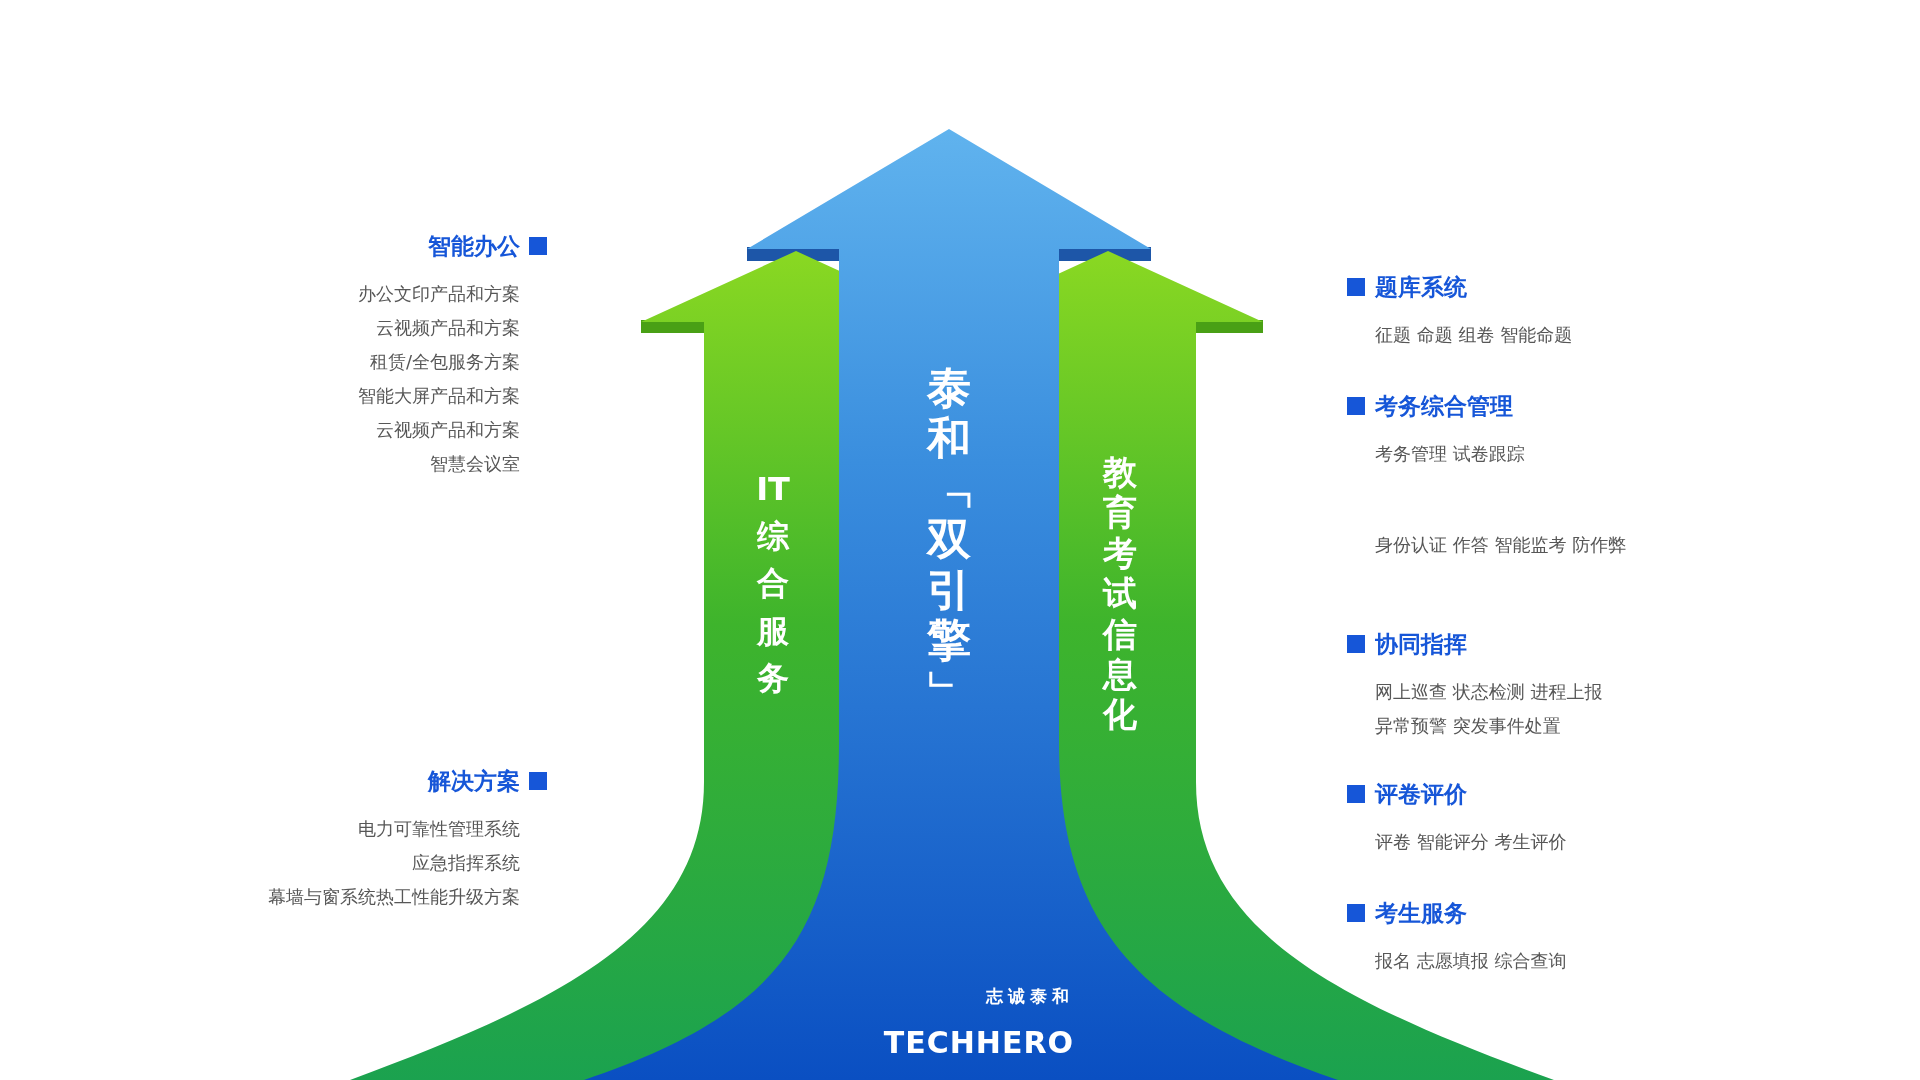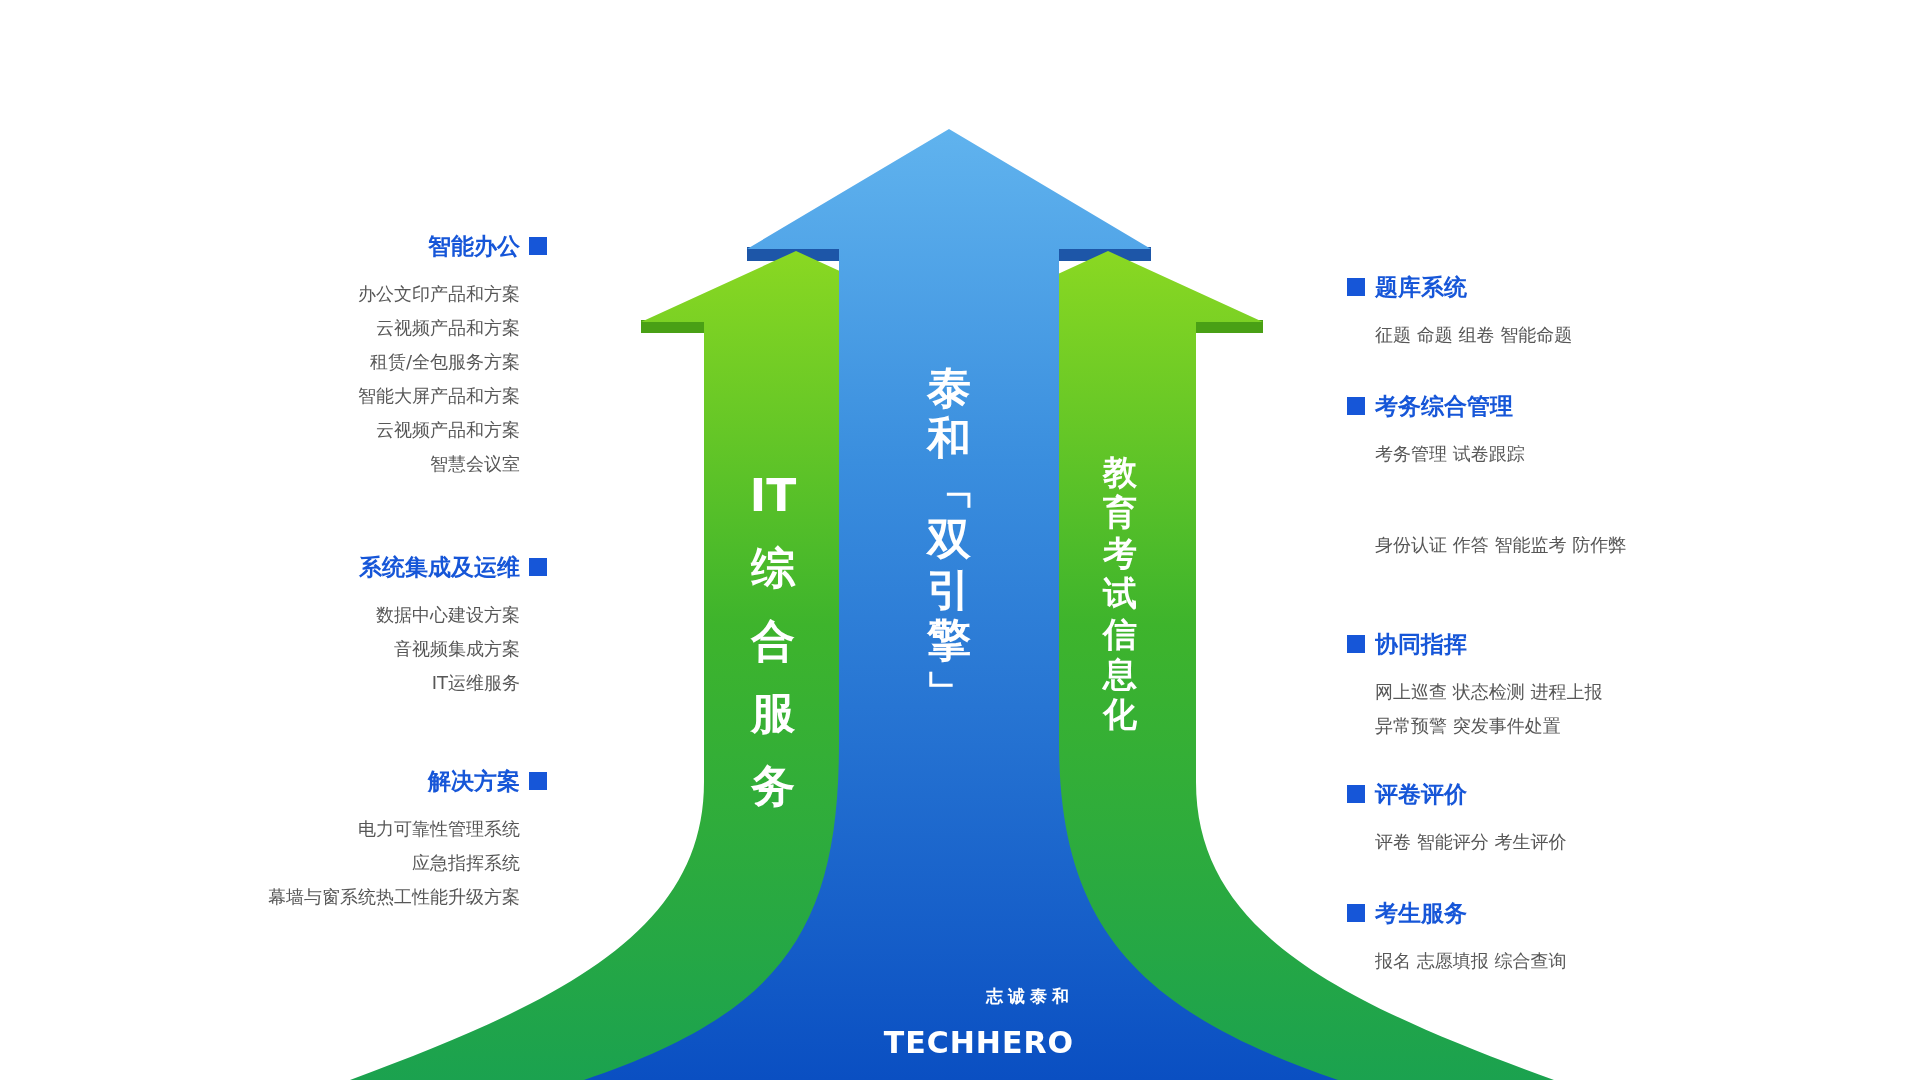--- a/index.html
+++ b/index.html
@@ -5,21 +5,21 @@
   html,body{margin:0;padding:0;background:#fff;}
   body{width:1920px;height:1080px;overflow:hidden;
        font-family:"DejaVu Sans","Liberation Sans",sans-serif;}
   .stage{position:relative;width:1920px;height:1080px;background:#fff;}
   svg.arrows{position:absolute;left:0;top:0;width:1920px;height:1080px;}
 
   
   .vlabel{position:absolute;display:flex;flex-direction:column;align-items:center;
           color:#ffffff;font-weight:700;}
   .center-label{left:899px;top:364px;width:100px;font-size:44px;gap:2px;}
-  .left-label{left:735px;top:472px;width:76px;font-size:44px;gap:24px;}
+  .left-label{left:735px;top:472px;width:76px;font-size:32px;gap:12px;}
   .right-label{left:1082px;top:454px;width:76px;font-size:34px;gap:3px;}
   .vchar{line-height:1.1;}
   .vchar.rot{transform:rotate(90deg);}
 
   
   .lgroup{position:absolute;right:1373px;width:430px;text-align:right;}
   .lhead{display:flex;justify-content:flex-end;align-items:center;gap:9px;height:30px;}
   .htitle{font-size:23px;font-weight:700;color:#1656d8;line-height:30px;white-space:nowrap;}
   .sq{width:18px;height:18px;background:#1656d8;flex:0 0 18px;}
   .litems{margin-top:16px;padding-right:27px;}
@@ -98,31 +98,20 @@
     <div class="litems">
       <div class="item">办公文印产品和方案</div>
       <div class="item">云视频产品和方案</div>
       <div class="item">租赁/全包服务方案</div>
       <div class="item">智能大屏产品和方案</div>
       <div class="item">云视频产品和方案</div>
       <div class="item">智慧会议室</div>
     </div>
   </div>
 
-  <div class="lgroup" style="top:552px">
-    <div class="lhead">
-      <span class="htitle">系统集成及运维</span>
-      <span class="sq"></span>
-    </div>
-    <div class="litems">
-      <div class="item">数据中心建设方案</div>
-      <div class="item">音视频集成方案</div>
-      <div class="item">IT运维服务</div>
-    </div>
-  </div>
 
   <div class="lgroup" style="top:766px">
     <div class="lhead">
       <span class="htitle">解决方案</span>
       <span class="sq"></span>
     </div>
     <div class="litems">
       <div class="item">电力可靠性管理系统</div>
       <div class="item">应急指挥系统</div>
       <div class="item">幕墙与窗系统热工性能升级方案</div>

